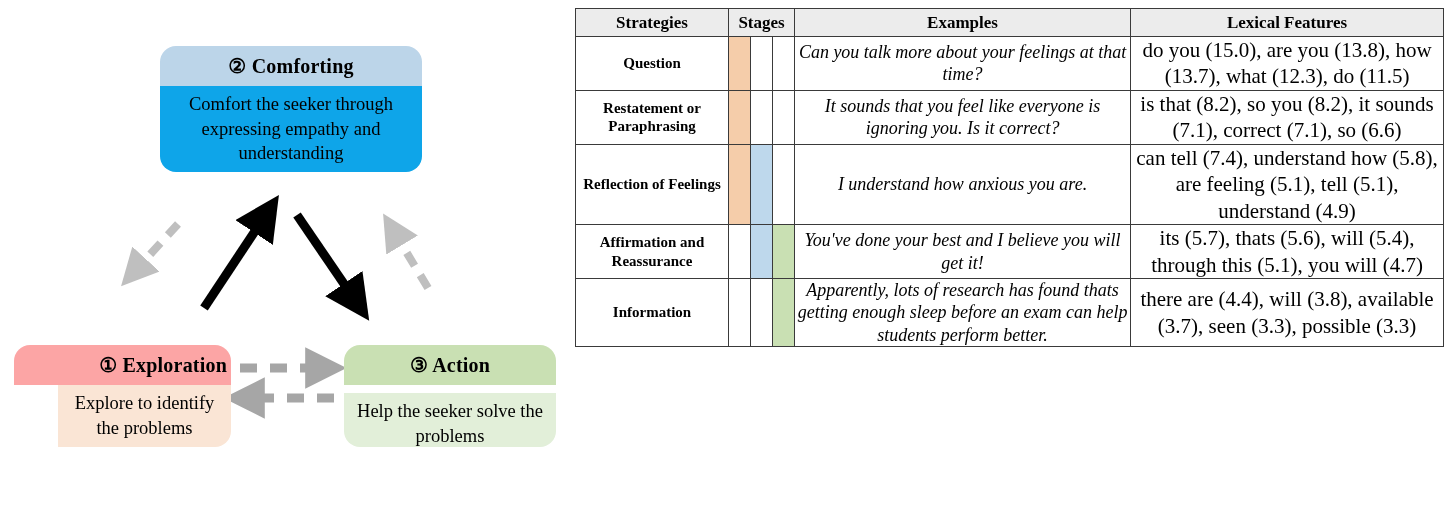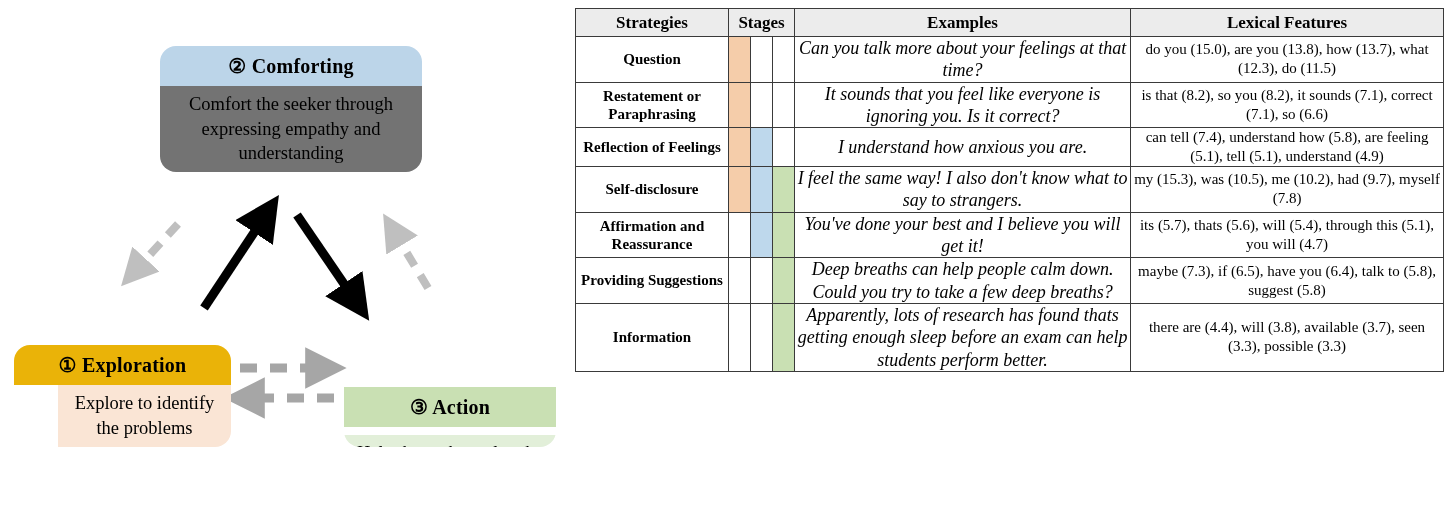--- a/index.html
+++ b/index.html
@@ -41,21 +41,21 @@
   #box-comforting .stage-head{background:#bcd5e9;}
   #box-comforting .stage-body{background:#dfeaf6;}
 
   
   #box-exploration{left:14px;top:345px;width:217px;height:102px;}
   #box-exploration .stage-head{background:#f5cdaa;}
   #box-exploration .stage-body{background:#fae5d5;}
 
   
   #box-action{left:344px;top:345px;width:212px;height:102px;}
-  #box-action .stage-head{background:#c9e0b3;margin-top:42px;}
+  #box-action .stage-head{background:#c9e0b3;}
   #box-action .stage-body{background:#e2efd9;}
 
   
   #table-wrap{position:absolute;left:575px;top:8px;width:868px;height:490px;}
   table.strategy-table{
     border-collapse:collapse;
     width:868px;
     table-layout:fixed;
     border:1.6px solid #3a3a3a;
   }
@@ -86,21 +86,21 @@
   td.stage-cell.s3{background:#c9e0b3;}
   td.example-cell{
     text-align:center;
     font-style:italic;
     font-size:18px;
     line-height:1.24;
     padding:3px 7px;
   }
   td.lexical-cell{
     text-align:center;
-    font-size:15px;
+    font-size:21px;
     line-height:1.26;
     padding:3px 7px;
   }
   .col-strategy{width:153px;}
   .col-stage{width:22px;}
   .col-example{width:336px;}
   .col-lexical{width:313px;}
 </style>
 </head>
 <body>
@@ -142,25 +142,25 @@
         <line x1="240" y1="368" x2="325" y2="368" stroke="#a6a6a6" stroke-width="9" stroke-dasharray="17,13" marker-end="url(#gryhead2)"></line>
       </g>
 
       <g>
         <line x1="334" y1="398" x2="245" y2="398" stroke="#a6a6a6" stroke-width="9" stroke-dasharray="17,13" marker-end="url(#gryhead2)"></line>
       </g>
     </svg>
 
     <div class="stage-box" id="box-comforting">
       <div class="stage-head" style="background: rgb(188, 213, 233);">② Comforting</div>
-      <div class="stage-body" style="background: #737373;">Comfort the seeker through expressing empathy and understanding</div>
+      <div class="stage-body" style="background: #0ea5e9;">Comfort the seeker through expressing empathy and understanding</div>
     </div>
 
     <div class="stage-box" id="box-exploration">
-      <div class="stage-head" style="background: #eab308;">① Exploration</div>
+      <div class="stage-head" style="background: #fca5a5; text-align: right;">① Exploration</div>
       <div class="stage-body" style="background: rgb(250, 229, 213); margin-left: 44px;">Explore to identify the problems</div>
     </div>
 
     <div class="stage-box" id="box-action">
       <div class="stage-head" style="background: rgb(201, 224, 179);">③ Action</div>
       <div class="stage-body" style="background: rgb(226, 239, 217); margin-top: 8px;">Help the seeker solve the problems</div>
     </div>
   </div>
 
   <div id="table-wrap">
@@ -200,44 +200,28 @@
           </tr>
           <tr>
             <td class="strategy-cell">Reflection of Feelings</td>
             <td class="stage-cell s1" style="background: rgb(245, 205, 170);"></td>
             <td class="stage-cell s2" style="background: rgb(190, 216, 236);"></td>
             <td class="stage-cell"></td>
             <td class="example-cell">I understand how anxious you are.</td>
             <td class="lexical-cell">can tell (7.4), understand how (5.8), are feeling (5.1), tell (5.1), understand (4.9)</td>
           </tr>
           <tr>
-            <td class="strategy-cell">Self-disclosure</td>
-            <td class="stage-cell s1" style="background: rgb(245, 205, 170);"></td>
-            <td class="stage-cell s2" style="background: rgb(190, 216, 236);"></td>
-            <td class="stage-cell s3" style="background: rgb(201, 224, 179);"></td>
-            <td class="example-cell">I feel the same way! I also don't know what to say to strangers.</td>
-            <td class="lexical-cell">my (15.3), was (10.5), me (10.2), had (9.7), myself (7.8)</td>
-          </tr>
-          <tr>
             <td class="strategy-cell">Affirmation and Reassurance</td>
             <td class="stage-cell"></td>
             <td class="stage-cell s2" style="background: rgb(190, 216, 236);"></td>
             <td class="stage-cell s3" style="background: rgb(201, 224, 179);"></td>
             <td class="example-cell">You've done your best and I believe you will get it!</td>
             <td class="lexical-cell">its (5.7), thats (5.6), will (5.4), through this (5.1), you will (4.7)</td>
           </tr>
           <tr>
-            <td class="strategy-cell">Providing Suggestions</td>
-            <td class="stage-cell"></td>
-            <td class="stage-cell"></td>
-            <td class="stage-cell s3" style="background: rgb(201, 224, 179);"></td>
-            <td class="example-cell">Deep breaths can help people calm down. Could you try to take a few deep breaths?</td>
-            <td class="lexical-cell">maybe (7.3), if (6.5), have you (6.4), talk to (5.8), suggest (5.8)</td>
-          </tr>
-          <tr>
             <td class="strategy-cell">Information</td>
             <td class="stage-cell"></td>
             <td class="stage-cell"></td>
             <td class="stage-cell s3" style="background: rgb(201, 224, 179);"></td>
             <td class="example-cell">Apparently, lots of research has found thats getting enough sleep before an exam can help students perform better.</td>
             <td class="lexical-cell">there are (4.4), will (3.8), available (3.7), seen (3.3), possible (3.3)</td>
           </tr>
         </tbody>
     </table>
   </div>

